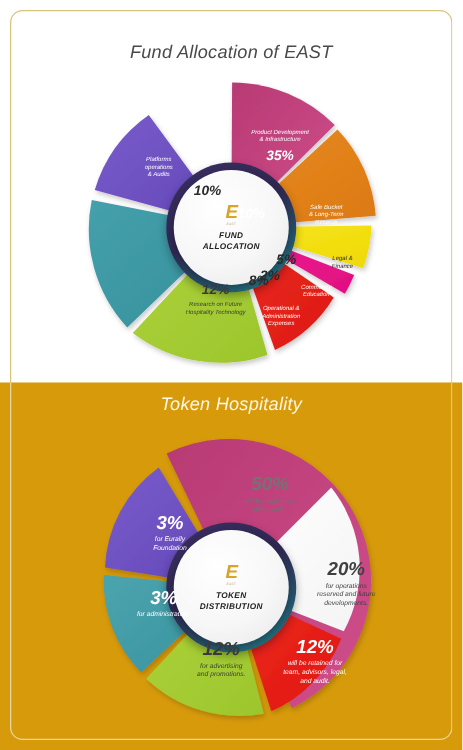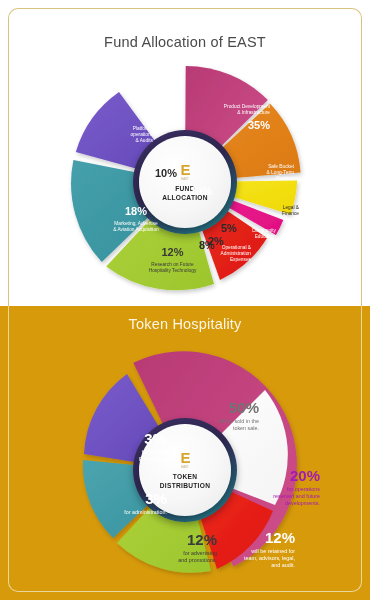--- a/index.html
+++ b/index.html
@@ -2,21 +2,21 @@
 <html><head>
 <meta charset="utf-8">
 <style>
   html,body{margin:0;padding:0;}
   body{
     width:370px;height:600px;
     background:#ffffff;
     font-family:"Liberation Sans", sans-serif;
     overflow:hidden;
   }
-  .page{position:relative;width:370px;height:600px;}
+  .page{position:relative;width:370px;height:600px;font-style:italic;}
 
   
   .panel{position:absolute;left:0;width:370px;box-sizing:border-box;}
   .panel-top{top:0;height:306px;background:#ffffff;}
   .panel-bottom{top:306px;height:294px;background:#d79a0b;}
 
   .frame{
     position:absolute;box-sizing:border-box;
     border:1.5px solid #d9c37c;
     pointer-events:none;
@@ -55,32 +55,32 @@
     letter-spacing:-1px;
   }
   .hub-sub{font-size:2.6px;color:#b9a06a;margin-top:1px;letter-spacing:.2px;}
   .hub-title{
     font-size:6.6px;font-weight:bold;color:#232323;
     text-align:center;line-height:1.25;margin-top:4px;letter-spacing:.3px;
   }
 
   
   .lbl{position:absolute;pointer-events:none;}
-  .pct{font-weight:bold;line-height:1;margin-top:20px;}
+  .pct{font-weight:bold;line-height:1;}
   .desc{line-height:1.28;}
 
   
   .c1 .pct{font-size:11px;}
   .c1 .desc{font-size:4.8px;}
 
   
   .c2 .pct{font-size:15px;}
   .c2 .desc{font-size:5.4px;}
 
-  .tl{text-align:right;}
+  .tl{text-align:center;}
   .tc{text-align:center;}
 </style>
 </head>
 <body>
 
 <div class="page">
 
   <div class="panel panel-top"></div>
   <div class="frame frame-top"></div>
 
@@ -185,25 +185,20 @@
     <div class="desc">Administration</div>
     <div class="desc">Expenses</div>
   </div>
 
   <div class="lbl c1 tc" style="left:125px;top:227px;width:95px;color:#3a3a3a;">
     <div class="pct">12%</div>
     <div class="desc" style="margin-top:4px;">Research on Future</div>
     <div class="desc">Hospitality Technology</div>
   </div>
 
-  <div class="lbl c1 tc" style="left:86px;top:186px;width:100px;color:#ffffff;">
-    <div class="pct">18%</div>
-    <div class="desc" style="margin-top:4px;">Marketing, Advertise</div>
-    <div class="desc">&amp; Aviation Acquisition</div>
-  </div>
 
   <div class="lbl c1 tl" style="left:101px;top:126px;width:52px;color:#ffffff;">
     <div class="pct" style="position:absolute;left:54px;top:22px;color:#2b2b2b;">10%</div>
     <div class="desc">Platforms</div>
     <div class="desc">operations</div>
     <div class="desc">&amp; Audits</div>
   </div>
 
   <div class="panel panel-bottom"></div>
   <div class="frame frame-bottom"></div>
@@ -265,21 +260,21 @@
       <div class="hub-title" style="margin-top:0">DISTRIBUTION</div>
     </div>
   </div>
 
   <div class="lbl c2 tl" style="left:173px;top:380px;width:86px;color:#737373;">
     <div class="pct">50%</div>
     <div class="desc" style="margin-top:3px;">will be sold in the</div>
     <div class="desc">token sale.</div>
   </div>
 
-  <div class="lbl c2 tl" style="left:234px;top:448px;width:86px;color:#a21caf;">
+  <div class="lbl c2 tl" style="left:234px;top:448px;width:86px;color:#404040;">
     <div class="pct">20%</div>
     <div class="desc" style="margin-top:3px;">for operations</div>
     <div class="desc">reserved and future</div>
     <div class="desc">developments.</div>
   </div>
 
   <div class="lbl c2 tl" style="left:209px;top:510px;width:86px;color:#ffffff;">
     <div class="pct">12%</div>
     <div class="desc" style="margin-top:3px;">will be retained for</div>
     <div class="desc">team, advisors, legal,</div>

